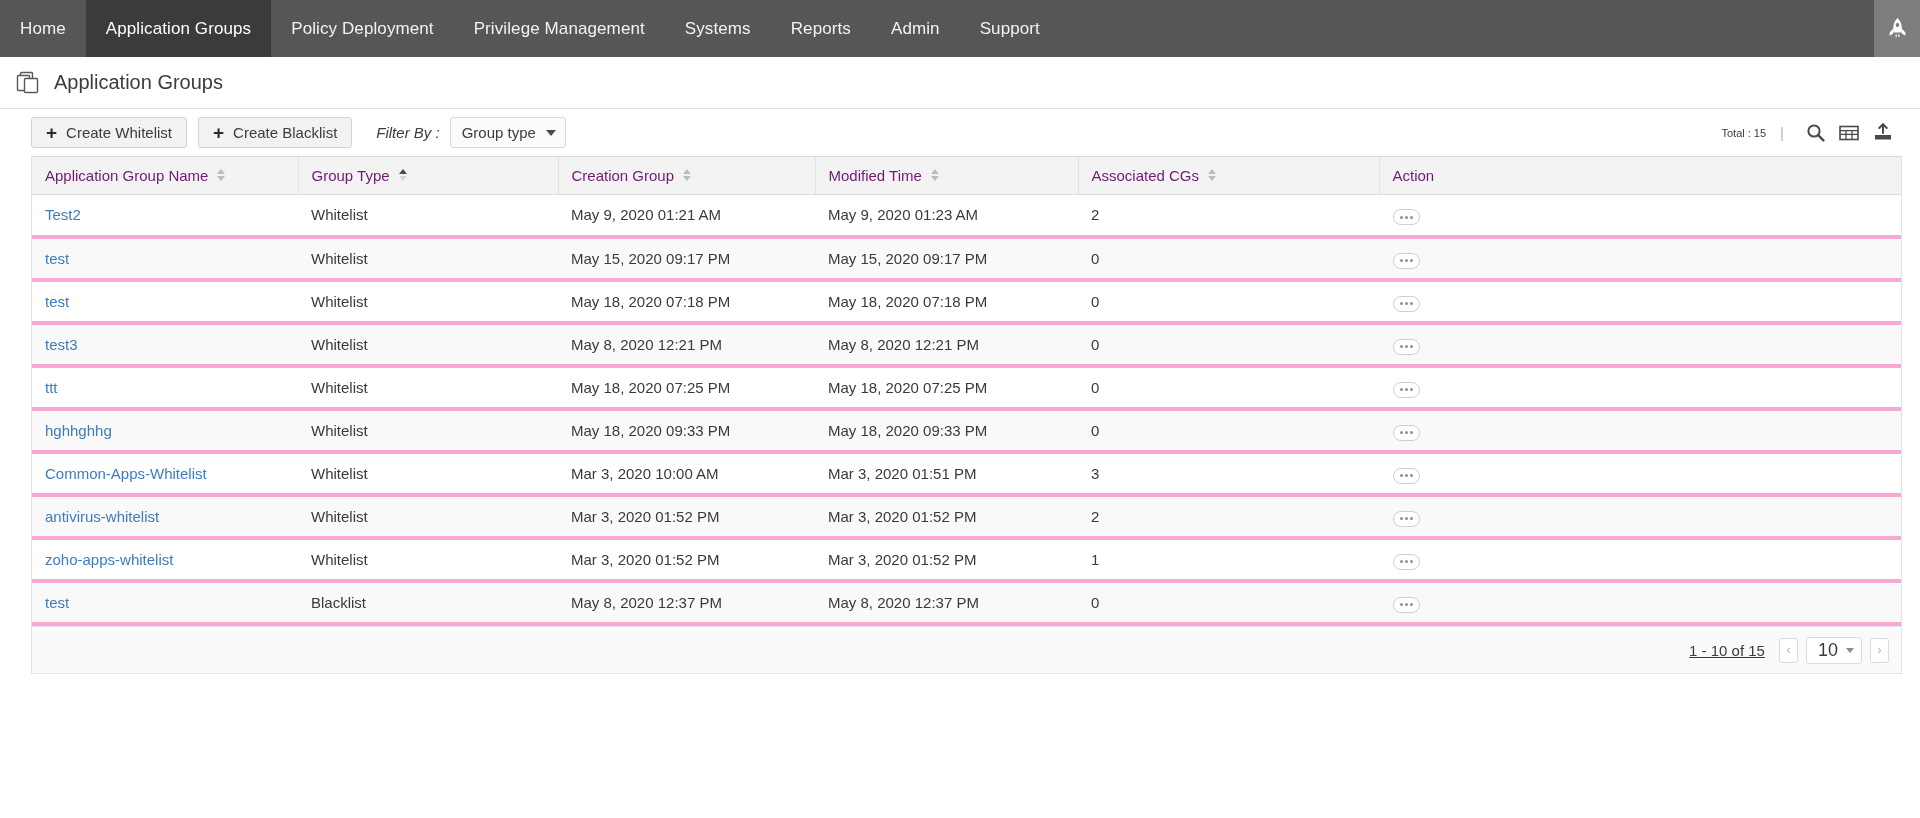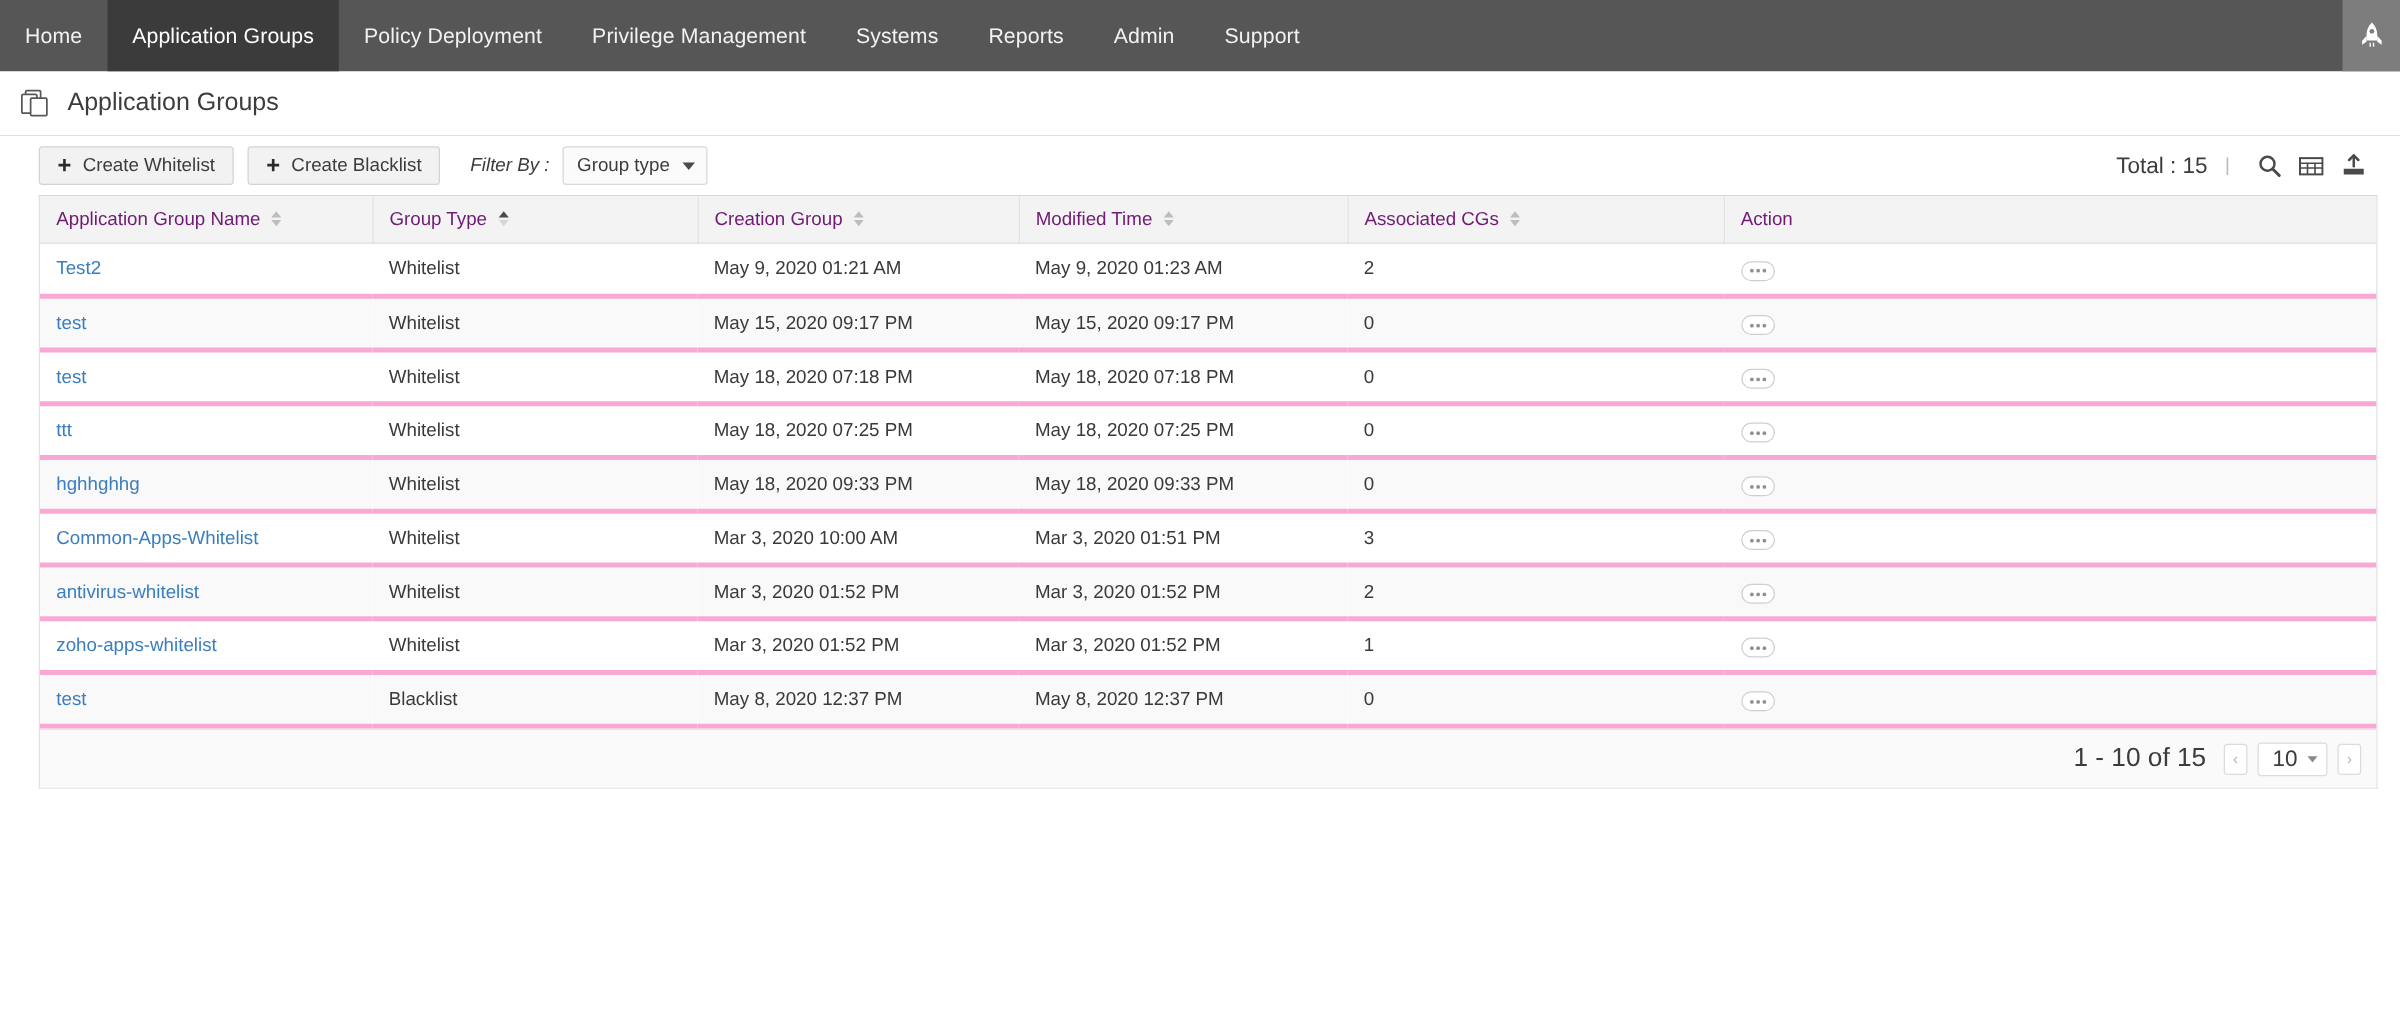--- a/index.html
+++ b/index.html
@@ -114,21 +114,21 @@
     border-right: 5px solid transparent;
     border-top: 6px solid #4a4a4a;
     margin-left: 10px;
   }
   .toolbar-right {
     margin-left: auto;
     display: flex;
     align-items: center;
     gap: 0;
   }
-  .total-text { font-size: 18px; color: #3c3c3c; white-space: nowrap; margin-left: 12px; }
+  .total-text { font-size: 11px; color: #3c3c3c; white-space: nowrap; margin-left: 12px; }
   .divider-pipe { color: #b8b8b8; margin: 0 14px; font-size: 15px; }
   .tool-icon {
     width: 34px; height: 30px;
     display: inline-flex;
     align-items: center;
     justify-content: center;
     cursor: pointer;
   }
 
   
@@ -216,24 +216,25 @@
   .grid-footer {
     height: 47px;
     background: #fafafa;
     display: flex;
     align-items: center;
     justify-content: flex-end;
     padding-right: 12px;
     border-top: 1px solid #e6e6e6;
   }
   .pg-text {
-    font-size: 21px;
+    font-size: 15px;
     color: #3c3c3c;
     margin-right: 14px;
     white-space: nowrap;
+    text-decoration: underline;
   }
   .pg-arrow {
     width: 19px; height: 25px;
     border: 1px solid #dcdcdc;
     border-radius: 3px;
     background: #fff;
     display: inline-flex;
     align-items: center;
     justify-content: center;
     font-size: 12px;
@@ -435,20 +436,32 @@
           <td>Whitelist</td>
           <td>May 18, 2020 07:18 PM</td>
           <td>May 18, 2020 07:18 PM</td>
           <td>0</td>
           <td><span class="action-btn">
               <span></span>
               <span></span>
               <span></span>
             </span></td>
         </tr>
+        <tr class="row-alt">
+          <td><a class="glink">test3</a></td>
+          <td>Whitelist</td>
+          <td>May 8, 2020 12:21 PM</td>
+          <td>May 8, 2020 12:21 PM</td>
+          <td>0</td>
+          <td><span class="action-btn">
+              <span></span>
+              <span></span>
+              <span></span>
+            </span></td>
+        </tr>
         <tr class="row-norm">
           <td><a class="glink">ttt</a></td>
           <td>Whitelist</td>
           <td>May 18, 2020 07:25 PM</td>
           <td>May 18, 2020 07:25 PM</td>
           <td>0</td>
           <td><span class="action-btn">
               <span></span>
               <span></span>
               <span></span>

